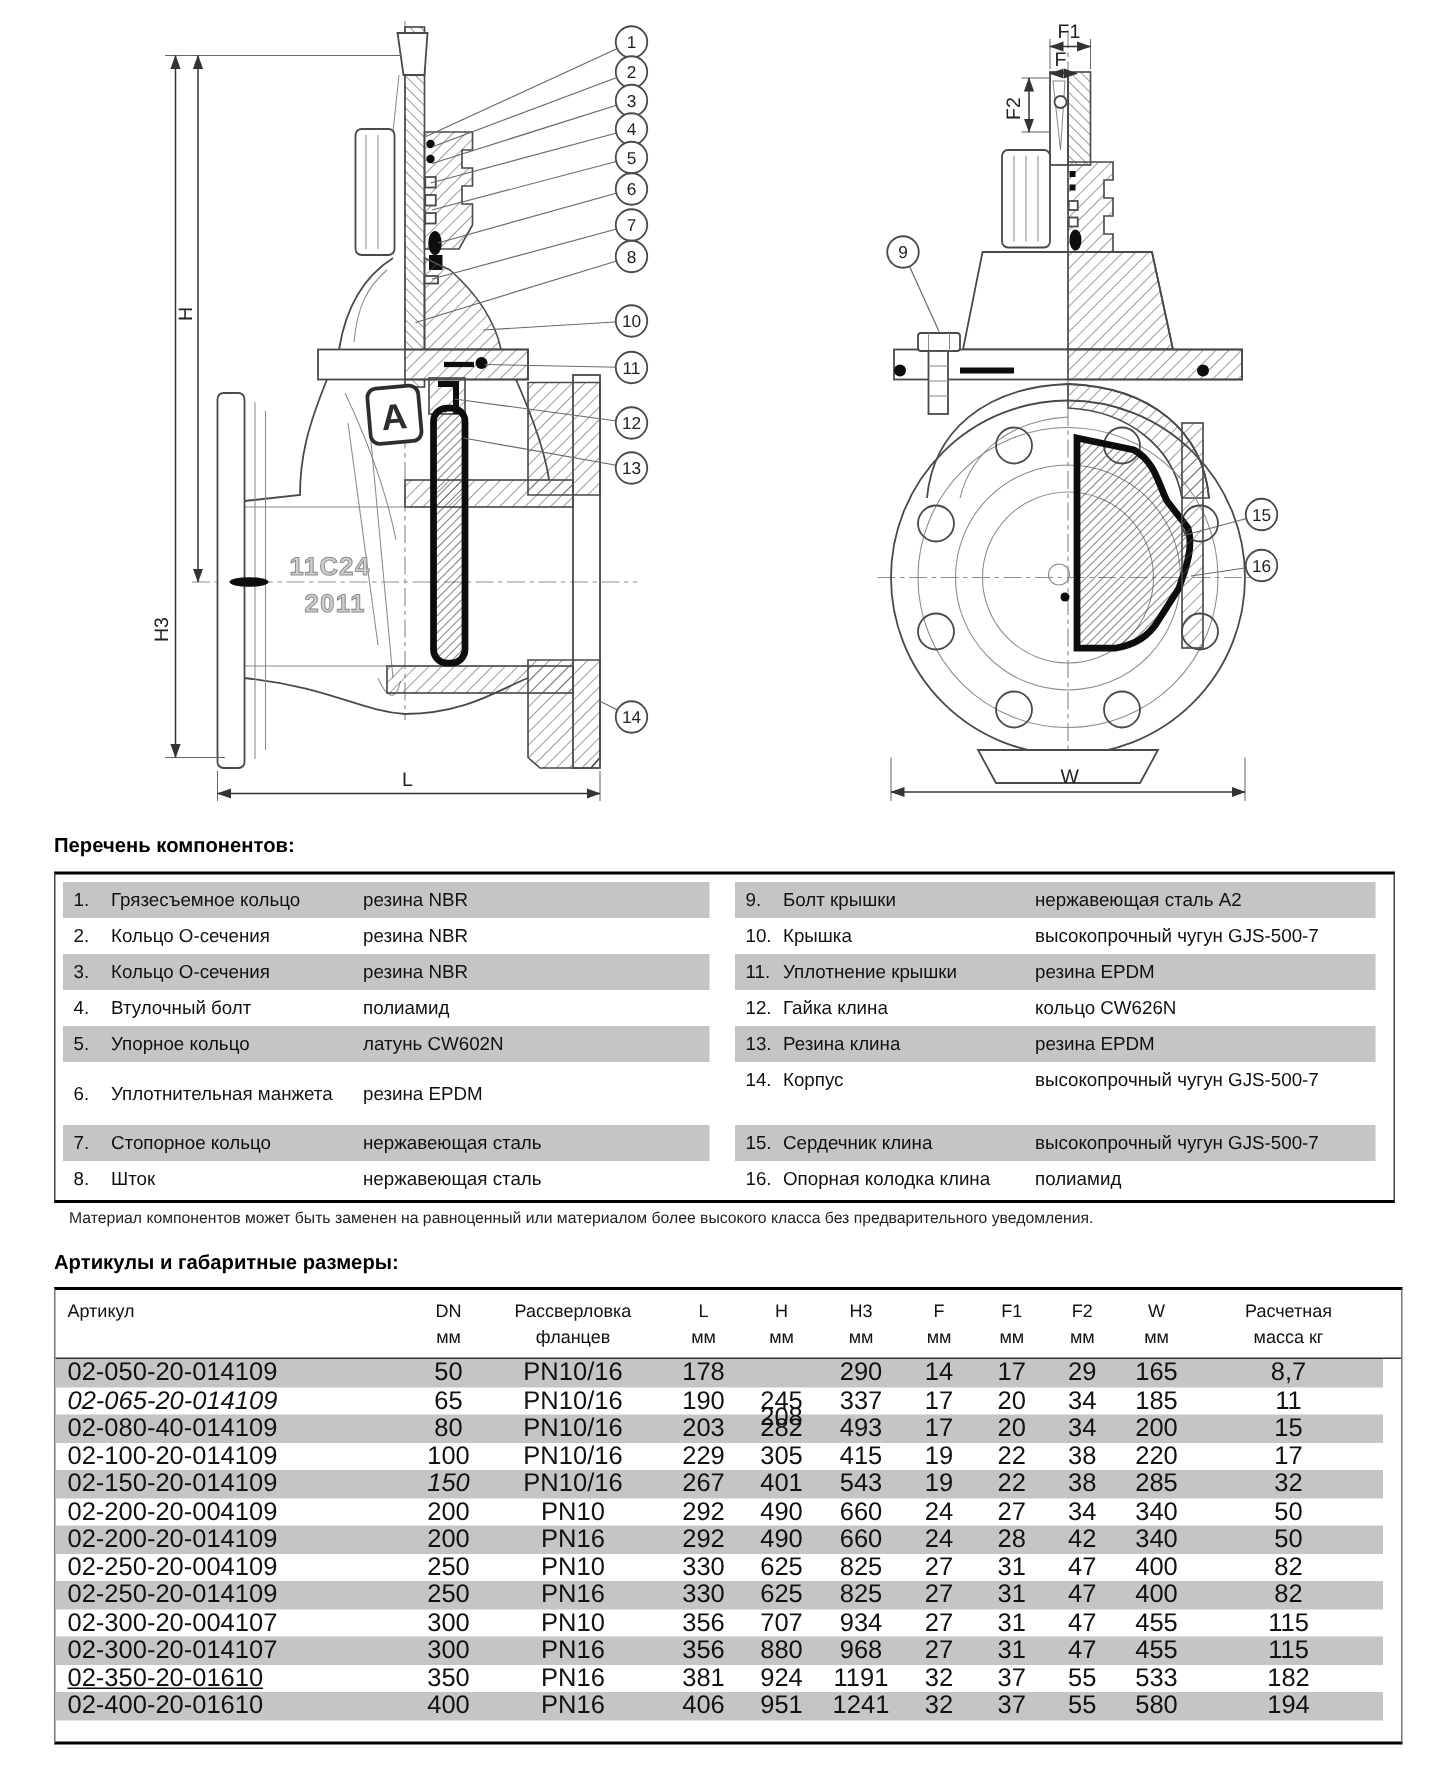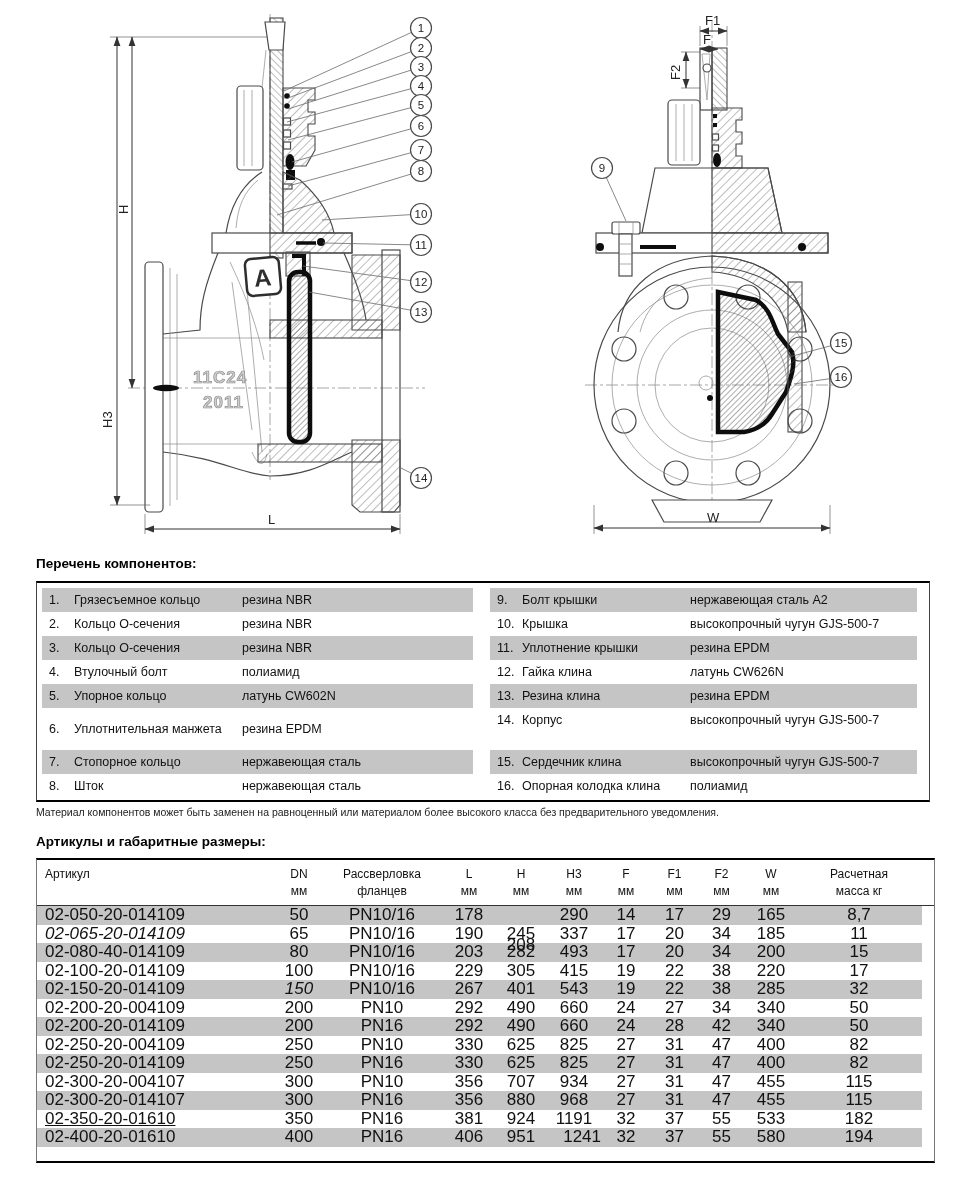--- a/index.html
+++ b/index.html
@@ -34,21 +34,21 @@
   .comp-col.left{padding-left:5px;padding-right:10px;}
   .comp-col.right{padding-left:7px;padding-right:12px;}
   .comp-row{display:flex;align-items:center;min-height:24px;font-size:12.5px;line-height:14px;}
   .comp-row.shaded{background:#c5c5c5;}
   .comp-row.tall{min-height:42px;}
   .comp-spacer{height:18px;}
   .c-num{width:32px;flex:0 0 32px;padding-left:7px;box-sizing:border-box;}
   .c-name{width:168px;flex:0 0 168px;}
   .c-mat{flex:1;}
   
-  .note{position:absolute;left:36px;top:806px;width:900px;font-size:10.5px;color:#222;}
+  .note{position:absolute;left:46px;top:806px;width:900px;font-size:10.5px;color:#222;}
   
   .dim-table{position:absolute;left:36px;top:858px;width:899px;
       border-top:2.5px solid #000;border-bottom:2.5px solid #000;
       border-left:1px solid #777;border-right:1px solid #777;
       box-sizing:border-box;padding-bottom:14px;background:#fff;}
   .dim-header{border-bottom:1px solid #333;padding:6px 0 5px 0;}
   .dim-hrow{display:flex;font-size:12px;line-height:17px;color:#111;}
   .dim-row{display:flex;font-size:17px;height:18.5px;line-height:18.5px;width:885px;}
   .dim-row.shaded{background:#c5c5c5;}
   .dcell{text-align:center;box-sizing:border-box;white-space:nowrap;}
@@ -343,21 +343,21 @@
           <div class="c-mat">высокопрочный чугун GJS-500-7</div>
         </div>
         <div class="comp-row shaded">
           <div class="c-num">11.</div>
           <div class="c-name">Уплотнение крышки</div>
           <div class="c-mat">резина EPDM</div>
         </div>
         <div class="comp-row">
           <div class="c-num">12.</div>
           <div class="c-name">Гайка клина</div>
-          <div class="c-mat">латунь CW626N</div>
+          <div class="c-mat">кольцо CW626N</div>
         </div>
         <div class="comp-row shaded">
           <div class="c-num">13.</div>
           <div class="c-name">Резина клина</div>
           <div class="c-mat">резина EPDM</div>
         </div>
         <div class="comp-row">
           <div class="c-num">14.</div>
           <div class="c-name">Корпус</div>
           <div class="c-mat">высокопрочный чугун GJS-500-7</div>
@@ -565,21 +565,21 @@
           <div class="dcell" style="width: 47px;">55</div>
           <div class="dcell" style="width: 52px;">533</div>
           <div class="dcell" style="width: 124px;">182</div>
         </div>
         <div class="dim-row shaded">
           <div class="dcell first" style="width: 240px;">02-400-20-01610</div>
           <div class="dcell" style="width: 44px;">400</div>
           <div class="dcell" style="width: 122px;">PN16</div>
           <div class="dcell" style="width: 52px;">406</div>
           <div class="dcell" style="width: 52px;">951</div>
-          <div class="dcell" style="width: 54px; text-align: right;">1241</div>
+          <div class="dcell" style="width: 54px;">1241</div>
           <div class="dcell" style="width: 50px;">32</div>
           <div class="dcell" style="width: 47px;">37</div>
           <div class="dcell" style="width: 47px;">55</div>
           <div class="dcell" style="width: 52px;">580</div>
           <div class="dcell" style="width: 124px;">194</div>
         </div>
       </div>
   </div>
 
 </div>

